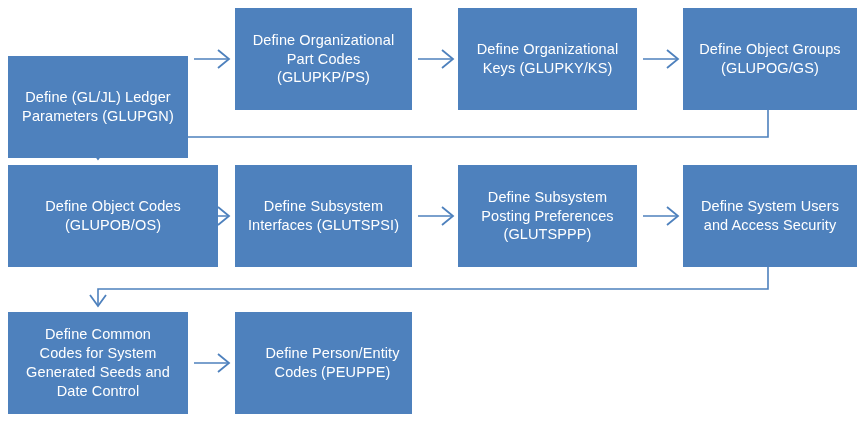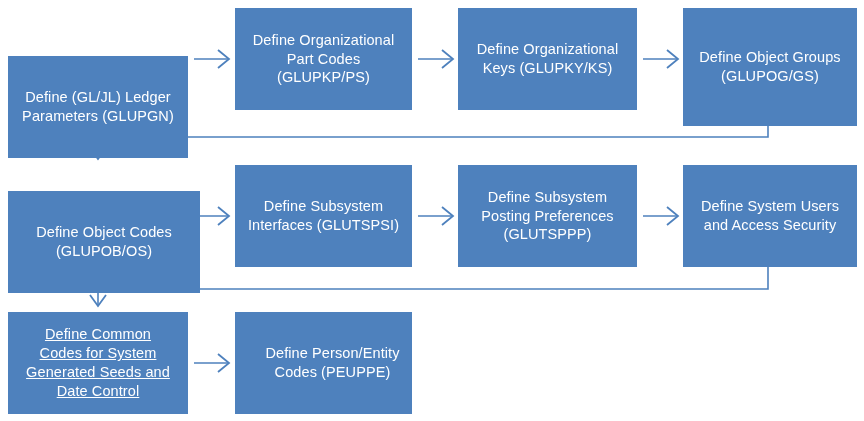--- a/index.html
+++ b/index.html
@@ -109,47 +109,47 @@
     <span class="label">Define Organizational
 Part Codes
 (GLUPKP/PS)</span>
   </div>
 
   <div class="node" style="left:458px; top:8px; width:179px; height:102px;">
     <span class="label">Define Organizational
 Keys (GLUPKY/KS)</span>
   </div>
 
-  <div class="node" style="left:683px; top:8px; width:174px; height:118px;justify-content:center;">
+  <div class="node" style="left:683px; top:8px; width:174px; height:102px;justify-content:center;">
     <span class="label">Define Object Groups
 (GLUPOG/GS)</span>
   </div>
 
-  <div class="node" style="left:8px; top:165px; width:192px; height:102px;margin-top:26px;">
+  <div class="node" style="left:8px; top:165px; width:210px; height:102px;">
     <span class="label">Define Object Codes
 (GLUPOB/OS)</span>
   </div>
 
   <div class="node" style="left:235px; top:165px; width:177px; height:102px;">
     <span class="label">Define Subsystem
 Interfaces (GLUTSPSI)</span>
   </div>
 
   <div class="node" style="left:458px; top:165px; width:179px; height:102px;">
     <span class="label">Define Subsystem
 Posting Preferences
 (GLUTSPPP)</span>
   </div>
 
   <div class="node" style="left:683px; top:165px; width:174px; height:102px;align-items:center;">
     <span class="label">Define System Users
 and Access Security</span>
   </div>
 
-  <div class="node" style="left:8px; top:312px; width:180px; height:102px;text-decoration:underline;">
+  <div class="node" style="left:8px; top:312px; width:180px; height:102px;">
     <span class="label">Define Common
 Codes  for  System
 Generated Seeds and
 Date Control</span>
   </div>
 
   <div class="node" style="left:235px; top:312px; width:177px; height:102px;padding-left:24px;">
     <span class="label">Define Person/Entity
 Codes (PEUPPE)</span>
   </div>

